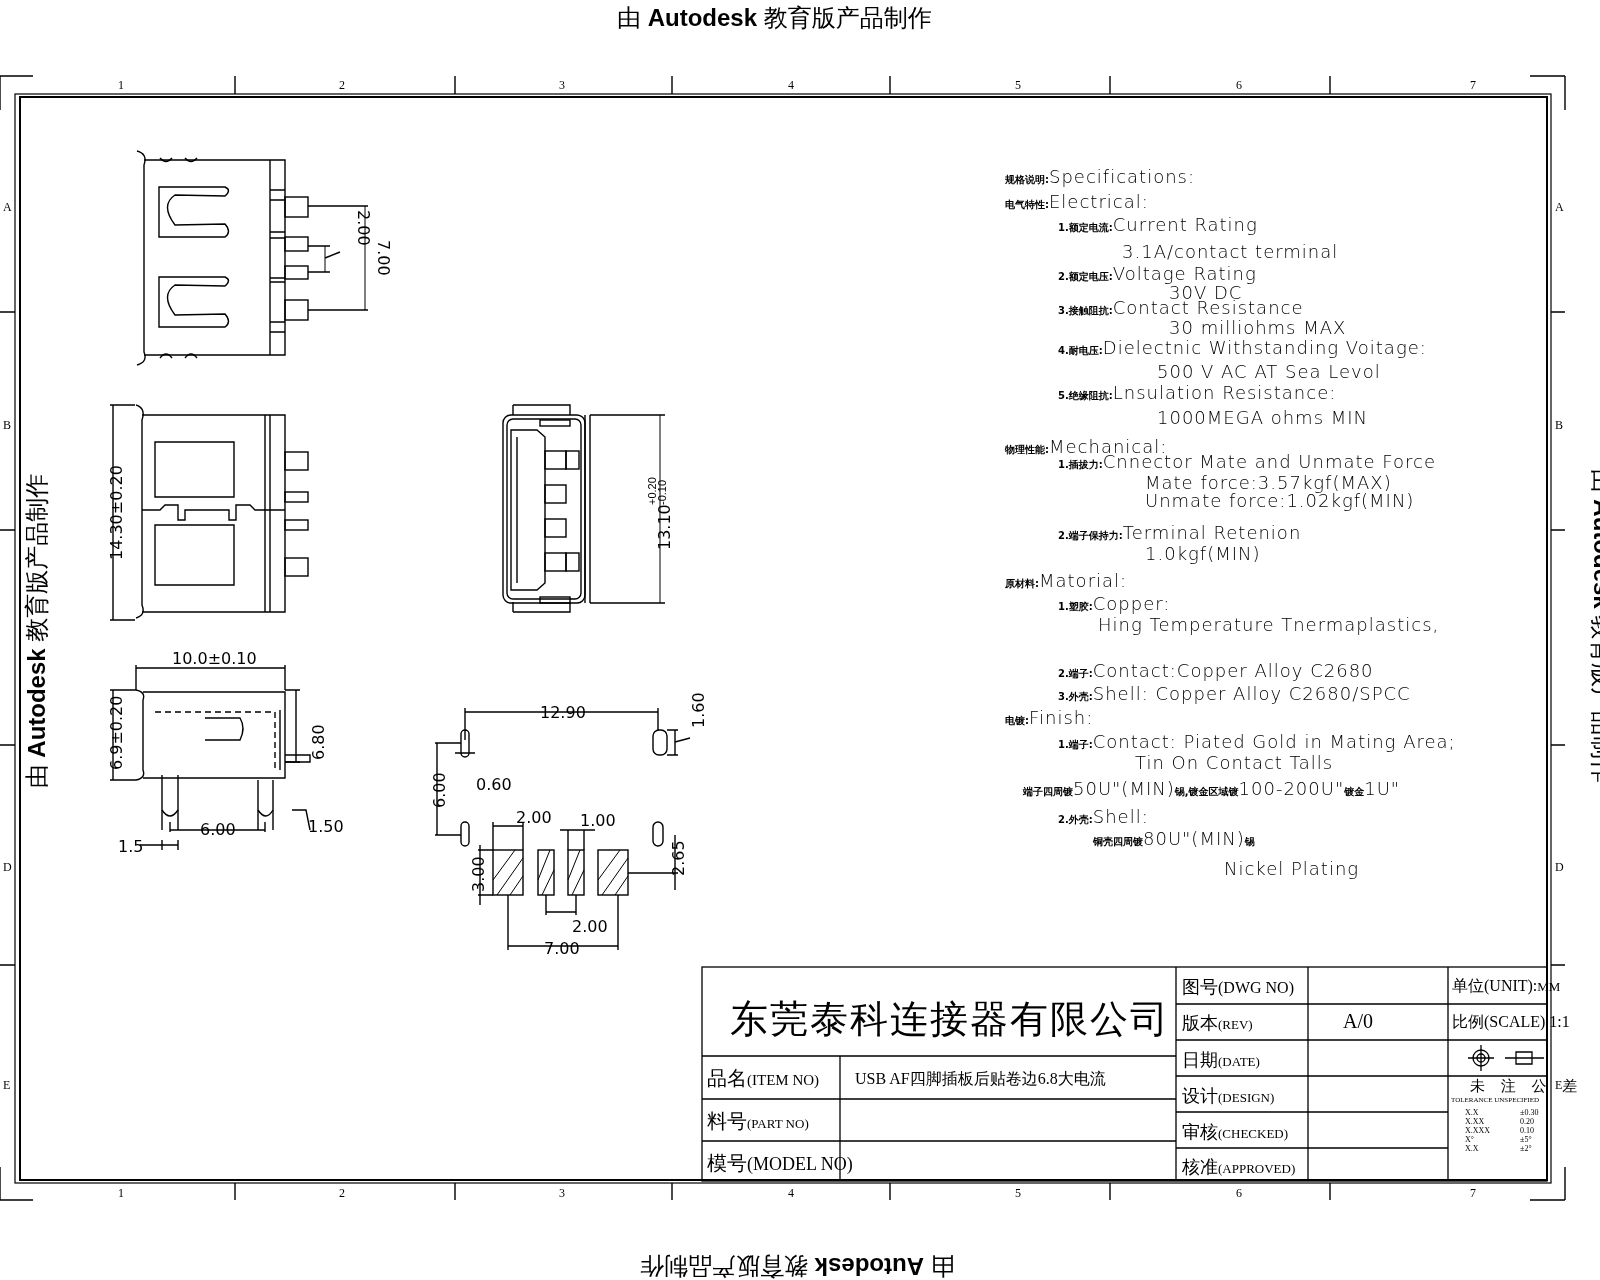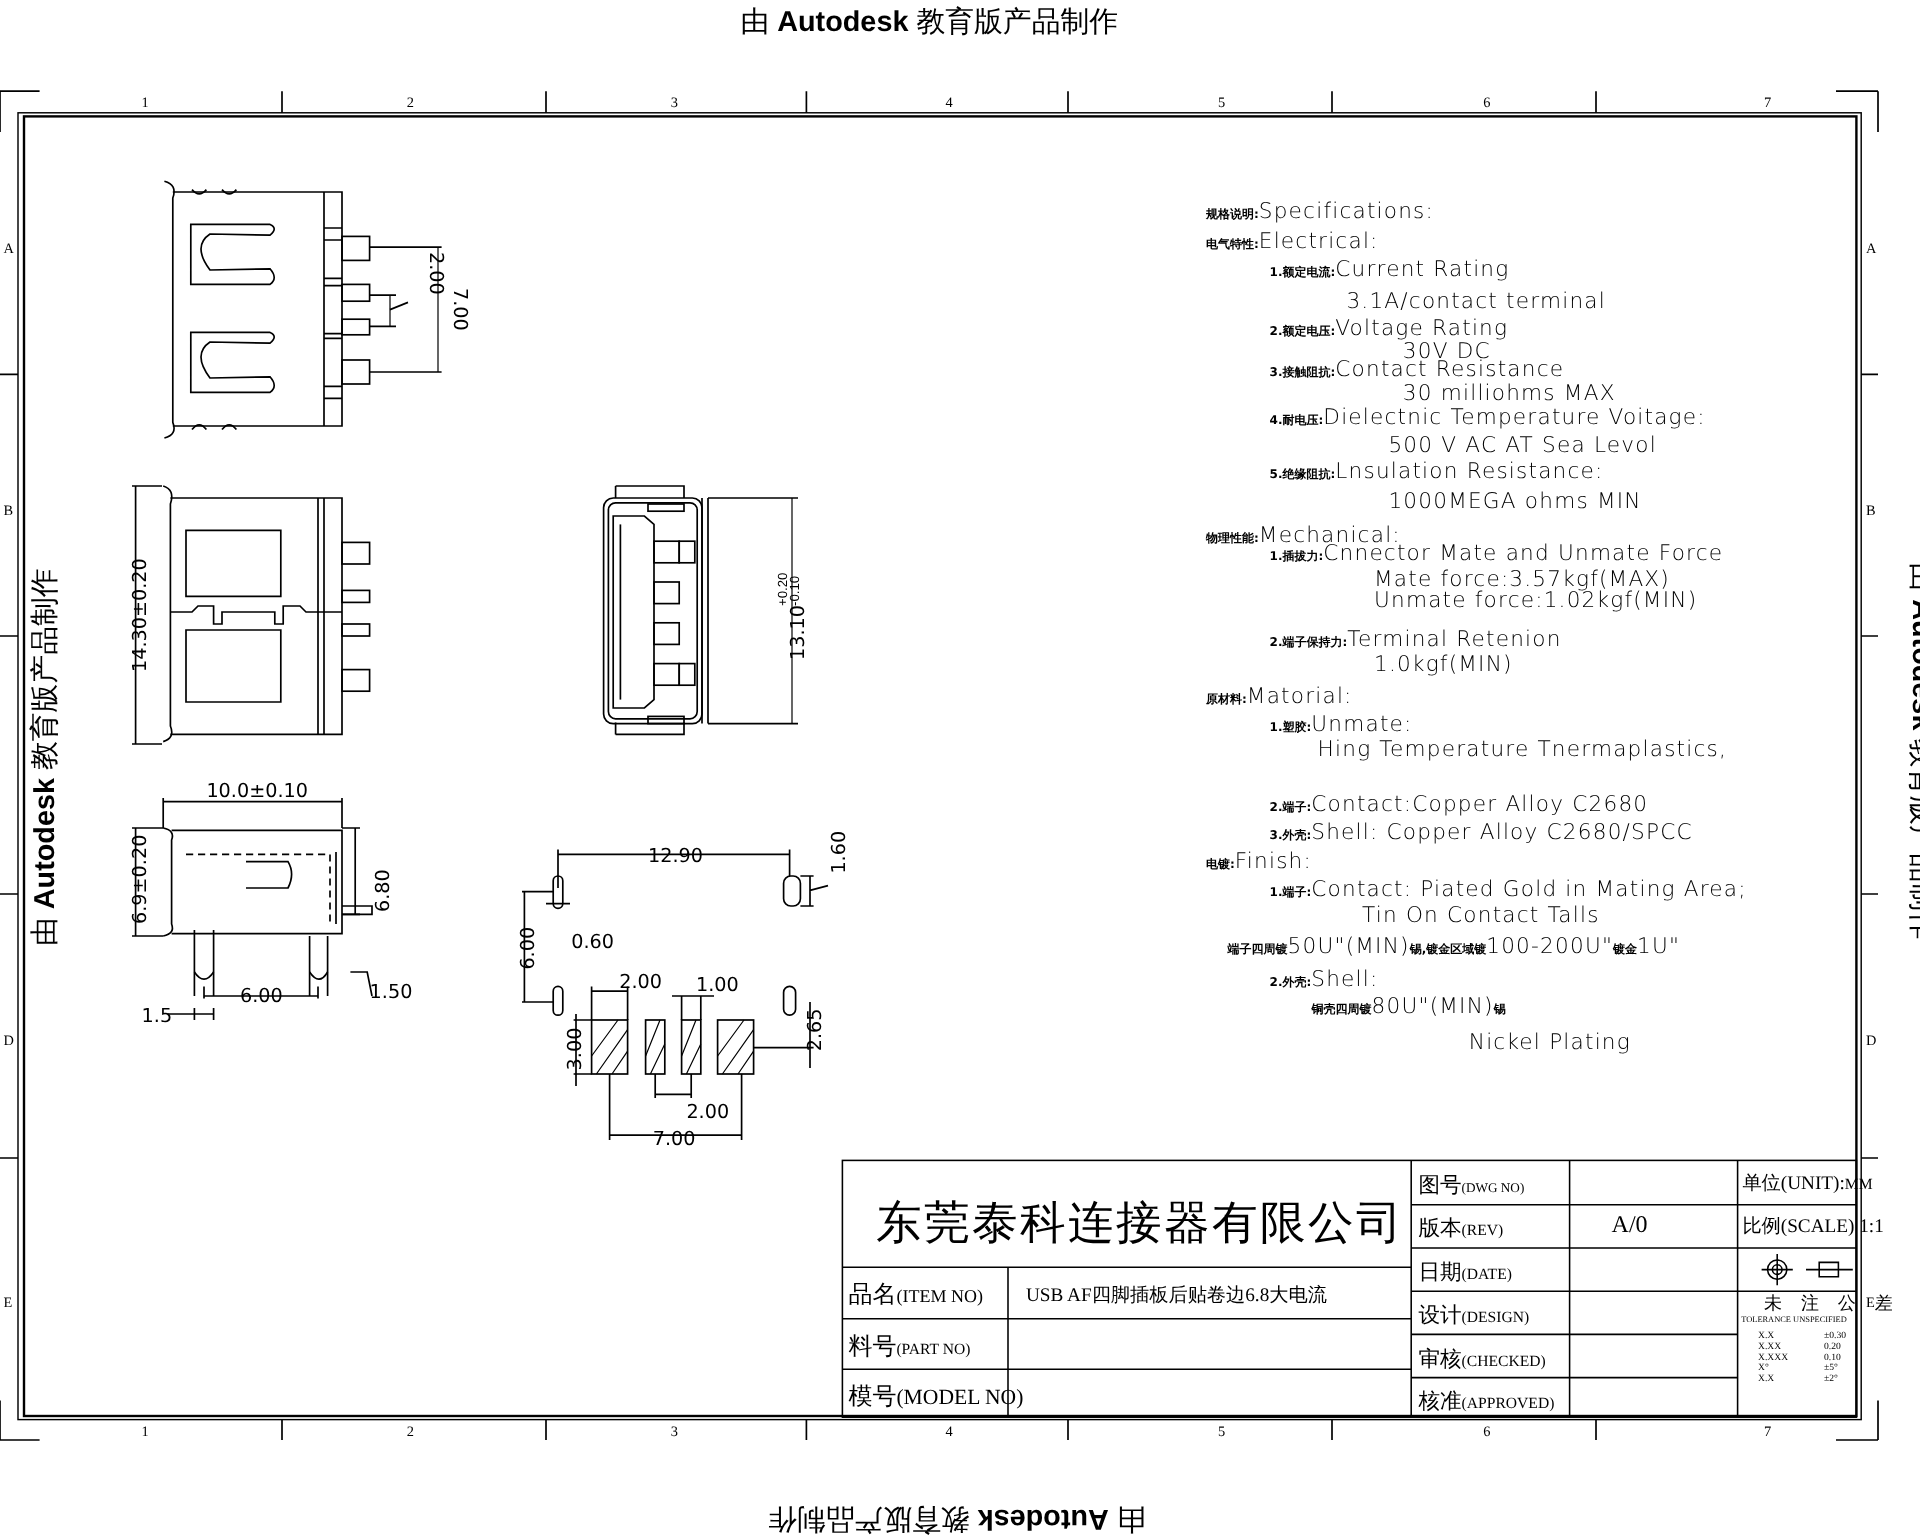--- a/index.html
+++ b/index.html
@@ -191,32 +191,32 @@
 
 <div>
   <div class="spec" style="left:1005px;top:166px"><span class="cn">规格说明:</span><span>Specifications:</span></div>
   <div class="spec" style="left:1005px;top:191px"><span class="cn">电气特性:</span><span>Electrical:</span></div>
   <div class="spec" style="left:1058px;top:214px"><span class="cn">1.额定电流:</span><span>Current  Rating</span></div>
   <div class="spec" style="left:1122px;top:241px">3.1A/contact  terminal</div>
   <div class="spec" style="left:1058px;top:263px"><span class="cn">2.额定电压:</span><span>Voltage  Rating</span></div>
   <div class="spec" style="left:1169px;top:282px">30V  DC</div>
   <div class="spec" style="left:1058px;top:297px"><span class="cn">3.接触阻抗:</span><span>Contact  Resistance</span></div>
   <div class="spec" style="left:1169px;top:317px">30  milliohms  MAX</div>
-  <div class="spec" style="left:1058px;top:337px"><span class="cn">4.耐电压:</span><span>Dielectnic  Temperature  Voitage:</span></div>
+  <div class="spec" style="left:1058px;top:337px"><span class="cn">4.耐电压:</span><span>Dielectnic  Withstanding  Voitage:</span></div>
   <div class="spec" style="left:1157px;top:361px">500  V  AC  AT  Sea  Levol</div>
   <div class="spec" style="left:1058px;top:382px"><span class="cn">5.绝缘阻抗:</span><span>Lnsulation  Resistance:</span></div>
   <div class="spec" style="left:1157px;top:407px">1000MEGA  ohms  MIN</div>
   <div class="spec" style="left:1005px;top:436px"><span class="cn">物理性能:</span><span>Mechanical:</span></div>
   <div class="spec" style="left:1058px;top:451px"><span class="cn">1.插拔力:</span><span>Cnnector  Mate  and  Unmate  Force</span></div>
   <div class="spec" style="left:1145px;top:472px">Mate  force:3.57kgf(MAX)</div>
   <div class="spec" style="left:1145px;top:490px">Unmate  force:1.02kgf(MIN)</div>
   <div class="spec" style="left:1058px;top:522px"><span class="cn">2.端子保持力:</span><span>Terminal  Retenion</span></div>
   <div class="spec" style="left:1145px;top:543px">1.0kgf(MIN)</div>
   <div class="spec" style="left:1005px;top:570px"><span class="cn">原材料:</span><span>Matorial:</span></div>
-  <div class="spec" style="left:1058px;top:593px"><span class="cn">1.塑胶:</span><span>Unmate:</span></div>
+  <div class="spec" style="left:1058px;top:593px"><span class="cn">1.塑胶:</span><span>Copper:</span></div>
   <div class="spec" style="left:1098px;top:614px">Hing  Temperature    Tnermaplastics,</div>
   <div class="spec" style="left:1058px;top:660px"><span class="cn">2.端子:</span><span>Contact:Copper  Alloy  C2680</span></div>
   <div class="spec" style="left:1058px;top:683px"><span class="cn">3.外壳:</span><span>Shell:  Copper  Alloy  C2680/SPCC</span></div>
   <div class="spec" style="left:1005px;top:707px"><span class="cn">电镀:</span><span>Finish:</span></div>
   <div class="spec" style="left:1058px;top:731px"><span class="cn">1.端子:</span><span>Contact:  Piated  Gold  in  Mating  Area;</span></div>
   <div class="spec" style="left:1135px;top:752px">Tin  On  Contact  Talls</div>
   <div class="spec" style="left:1023px;top:778px"><span class="cn">端子四周镀</span><span>50U"(MIN)</span><span class="cn">锡,镀金区域镀</span><span>100-200U"</span><span class="cn">镀金</span><span>1U"</span></div>
   <div class="spec" style="left:1058px;top:806px"><span class="cn">2.外壳:</span><span>Shell:</span></div>
   <div class="spec" style="left:1093px;top:828px"><span class="cn">铜壳四周镀</span><span>80U"(MIN)</span><span class="cn">锡</span></div>
   <div class="spec" style="left:1224px;top:858px">Nickel  Plating</div>
@@ -225,21 +225,21 @@
 <div>
   <div class="tb" style="left:730px;top:994px;font-size:38px;letter-spacing:2px">东莞泰科连接器有限公司</div>
 
   <div class="tb" style="left:707px;top:1065px;font-size:20px"><span>品名</span><span style="font-size:15px">(ITEM NO)</span></div>
   <div class="tb" style="left:855px;top:1069px;font-size:16px">USB AF四脚插板后贴卷边6.8大电流</div>
   <div class="tb" style="left:707px;top:1108px;font-size:20px"><span>料号</span><span style="font-size:13px">(PART NO)</span></div>
   <div class="tb" style="left:855px;top:1108px;font-size:16px"></div>
   <div class="tb" style="left:707px;top:1150px;font-size:20px"><span>模号</span><span style="font-size:18px">(MODEL NO)</span></div>
   <div class="tb" style="left:855px;top:1150px;font-size:16px"></div>
 
-  <div class="tb" style="left:1182px;top:975px;font-size:18px"><span>图号</span><span style="font-size:11px">(DWG NO)</span></div>
+  <div class="tb" style="left:1182px;top:975px;font-size:18px"><span>图号</span><span style="font-size:16px">(DWG NO)</span></div>
   <div class="tb" style="left:1320px;top:975px;font-size:18px"></div>
   <div class="tb" style="left:1182px;top:1011px;font-size:18px"><span>版本</span><span style="font-size:13px">(REV)</span></div>
   <div class="tb" style="left:1343px;top:1010px;font-size:20px">A/0</div>
   <div class="tb" style="left:1182px;top:1048px;font-size:18px"><span>日期</span><span style="font-size:13px">(DATE)</span></div>
   <div class="tb" style="left:1320px;top:1048px;font-size:18px"></div>
   <div class="tb" style="left:1182px;top:1084px;font-size:18px"><span>设计</span><span style="font-size:13px">(DESIGN)</span></div>
   <div class="tb" style="left:1182px;top:1120px;font-size:18px"><span>审核</span><span style="font-size:13px">(CHECKED)</span></div>
   <div class="tb" style="left:1182px;top:1155px;font-size:18px"><span>核准</span><span style="font-size:13px">(APPROVED)</span></div>
 
   <div class="tb" style="left:1452px;top:976px;font-size:16px"><span>单位(UNIT):</span><span style="font-size:13px">MM</span></div>

